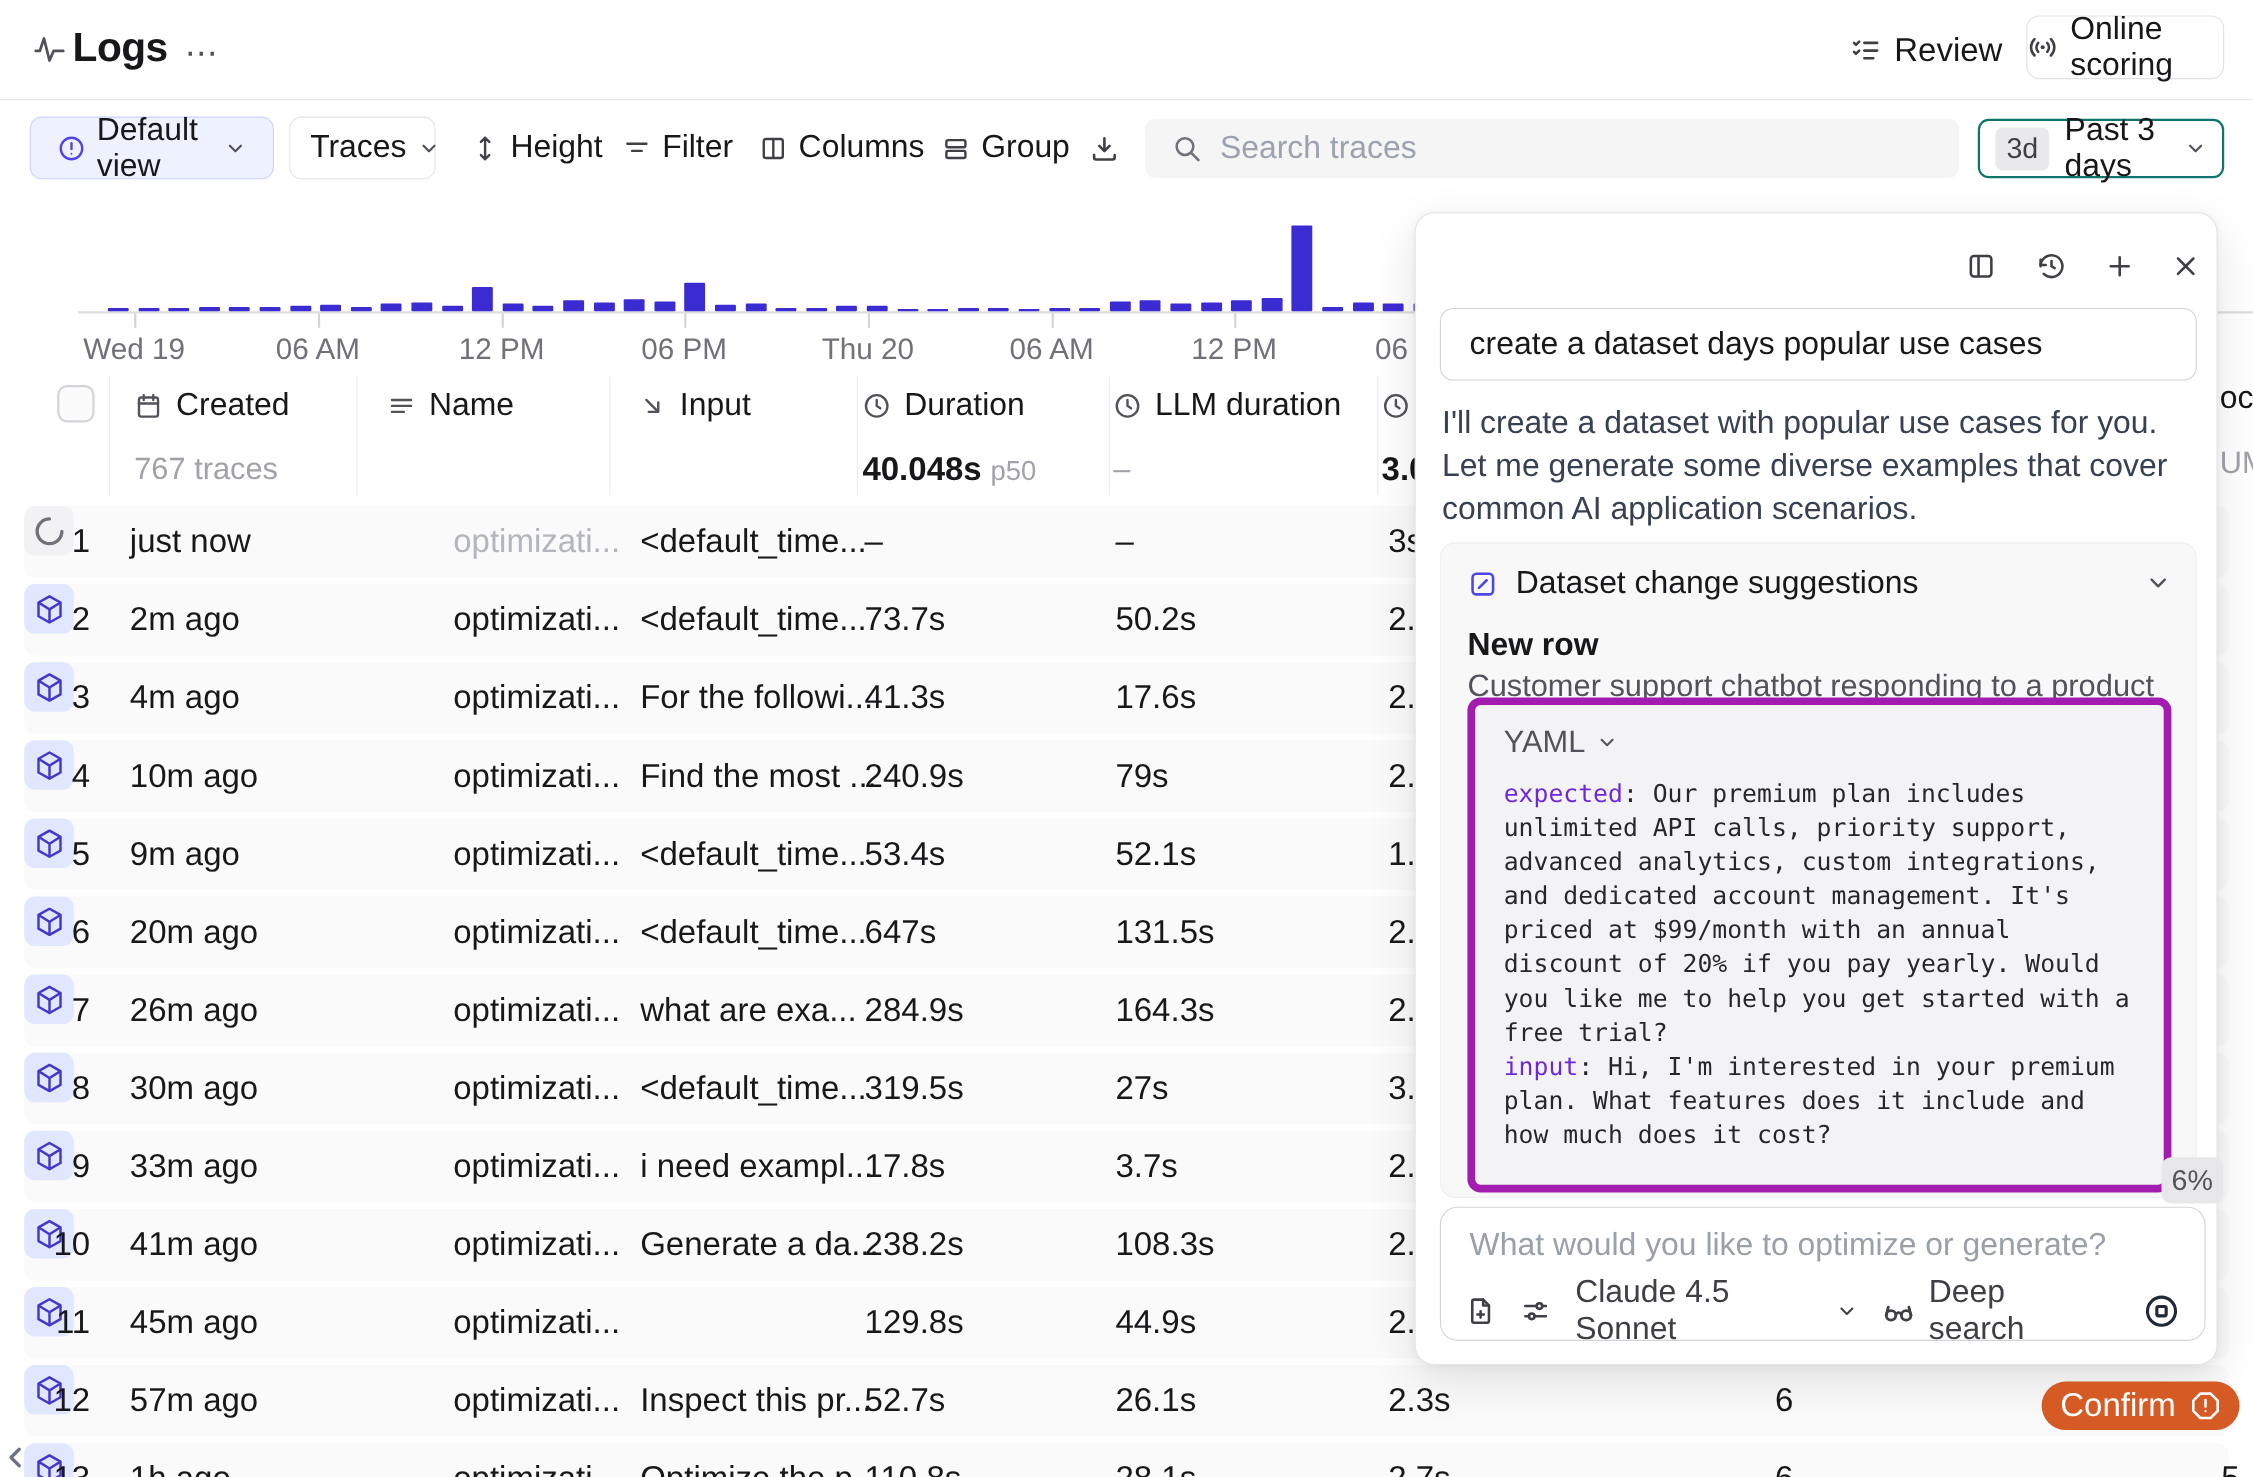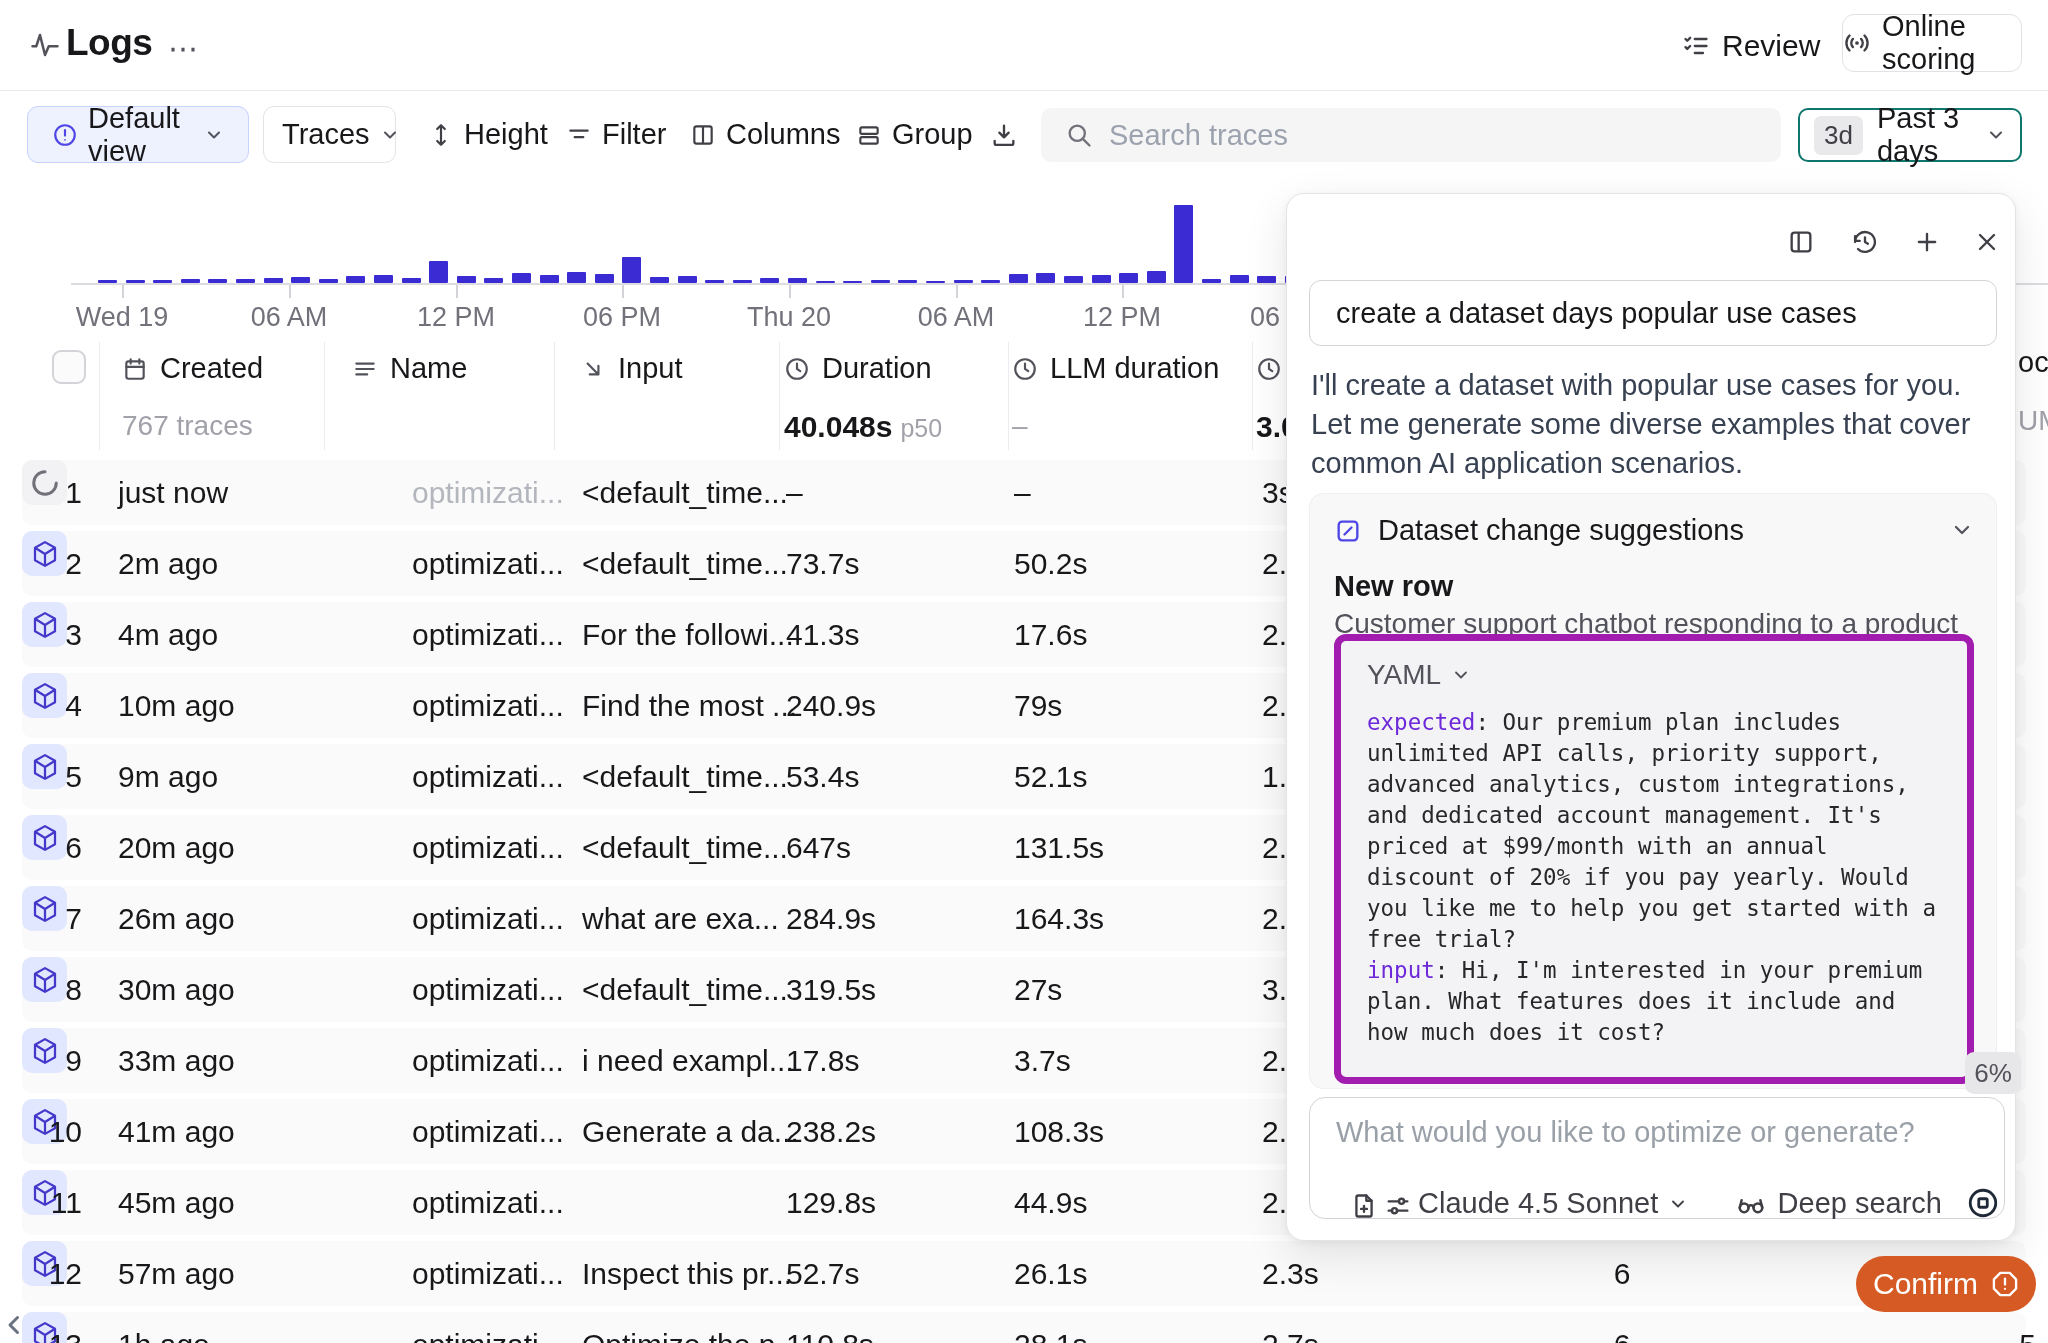--- a/index.html
+++ b/index.html
@@ -72,27 +72,27 @@
   #sugg-chev { position:absolute; right:22px; top:24px; color:#52525b; }
   #newrow-title { position:absolute; left:24px; top:76px; font-size:29px; font-weight:700; }
   #newrow-desc { position:absolute; left:24px; top:114px; font-size:28px; color:#52525b; }
   #yaml-card { position:absolute; left:24px; top:140px; width:640px; height:450px; background:#f3f3f5; border:7px solid #a21caf; border-radius:12px; }
   #yaml-head { position:absolute; left:26px; top:18px; display:flex; align-items:center; gap:10px; font-size:28px; color:#52525b; }
   #yaml-code { position:absolute; left:26px; top:66px; width:600px; font-family:"DejaVu Sans Mono", monospace; font-size:22.5px; line-height:31px; color:#27272a; }
   #yaml-code .k { color:#6d28d9; }
   #progress-badge { position:absolute; left:678px; top:858px; width:56px; height:42px; background:#e7e7ea; border-radius:9px; display:flex; align-items:center; justify-content:center; font-size:26px; color:#52525b; z-index:5; }
   #chat-box { position:absolute; left:22px; top:903px; width:696px; height:122px; border:1px solid #d4d4d8; border-radius:16px; background:#fff; }
   #chat-ph { position:absolute; left:26px; top:18px; font-size:29px; color:#9aa0a8; }
-  #chat-tools { position:absolute; left:18px; top:66px; width:100%; height:56px; display:flex; align-items:flex-end; padding:0 22px; gap:6px; color:#3f3f46; }
+  #chat-tools { position:absolute; left:0; top:66px; width:100%; height:56px; display:flex; align-items:center; padding:0 22px; gap:22px; color:#3f3f46; }
   #model-sel { display:flex; align-items:center; gap:10px; font-size:29px; color:#3f3f46; }
   #deep-search { margin-left:auto; display:flex; align-items:center; gap:12px; font-size:29px; color:#3f3f46; }
   #stop-btn { margin-left:18px; color:#1f2937; }
 
   
-  #confirm-btn { position:absolute; left:1856px; top:1256px; width:180px; height:56px; background:#d65a24; border-radius:30px; display:flex; align-items:center; justify-content:center; gap:13px; color:#fff; font-size:30px; font-weight:500; z-index:60; }
+  #confirm-btn { position:absolute; left:1856px; top:1256px; width:180px; height:44px; background:#d65a24; border-radius:30px; display:flex; align-items:center; justify-content:center; gap:13px; color:#fff; font-size:30px; font-weight:500; z-index:60; }
   #bottom-chev { position:absolute; left:0px; top:1308px; color:#6b7280; z-index:70; }
 </style>
 </head>
 <body>
 
 <div id="app-header">
   <span id="logo-icon">
     <svg width="30" height="30" viewBox="0 0 24 24" fill="none" stroke="currentColor" stroke-width="2" stroke-linecap="round" stroke-linejoin="round">
         <path d="M2 13h3l3-9 4 16 3-7h7"></path>
       </svg>

